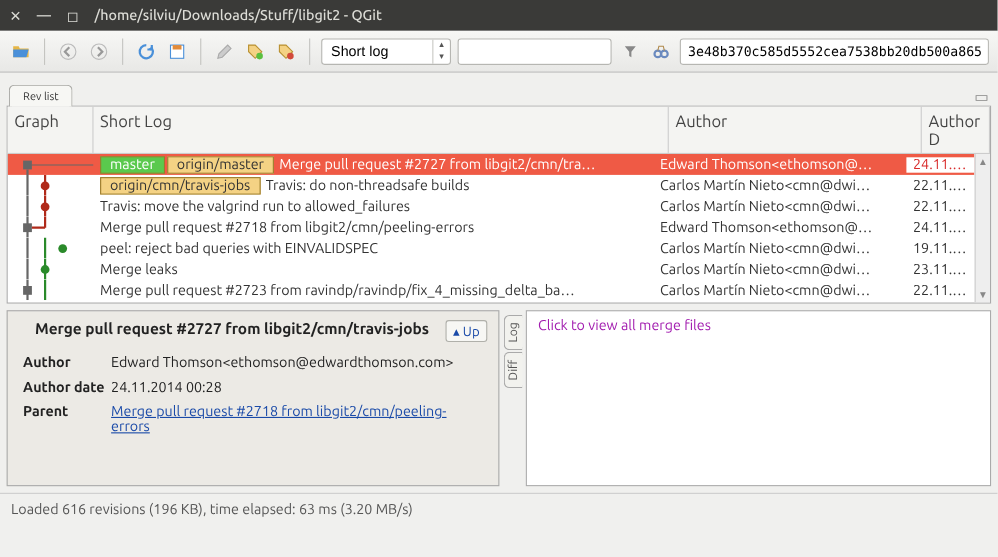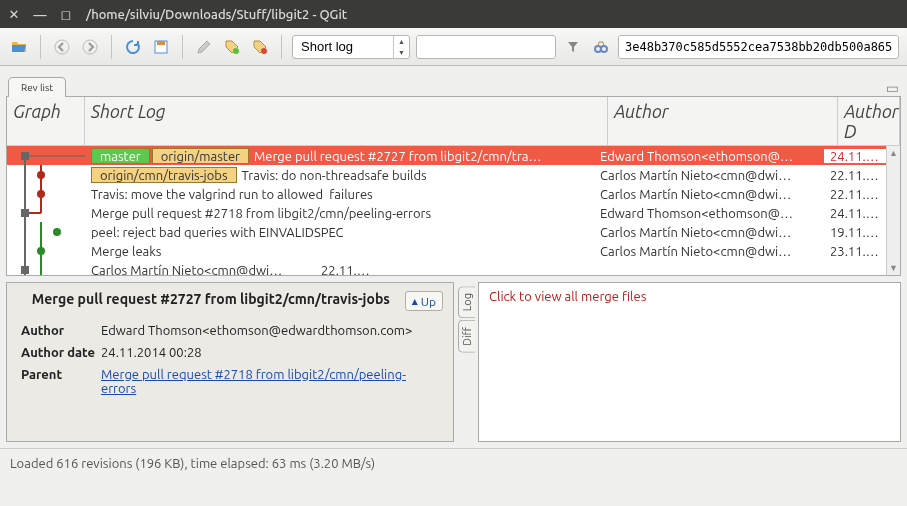--- a/index.html
+++ b/index.html
@@ -22,21 +22,21 @@
   .searchbox input, .hashbox input { border: none; height: 22px; width: 100%; padding: 0 6px; font-size: 12px; outline: none; background: #fff; font-family: monospace; }
   .searchbox, .hashbox { border: 1px solid #b6b6b2; border-radius: 3px; background: #fff; height: 24px; display: flex; align-items: center; overflow: hidden; }
 
   .tabbar { height: 30px; display: flex; align-items: flex-end; padding: 0 8px; gap: 4px; }
   .tab { border: 1px solid #a8a8a4; border-bottom: none; border-radius: 5px 5px 0 0; background: #f7f7f4; padding: 4px 12px; font-size: 10px; position: relative; top: 1px; }
   .tabbar .spacer { flex: 1; }
   .tabicon { font-size: 14px; color: #888; }
 
   .tableholder { border: 1px solid #aaa; margin: 0 6px; background: #fff; height: 180px; display: flex; flex-direction: column; }
   .thead { display: flex; background: #f4f4f2; border-bottom: 1px solid #ccc; }
-  .th { padding: 4px 6px; font-size: 18px; border-right: 1px solid #ccc; color: #444; font-style: italic; }
+  .th { padding: 4px 6px; font-size: 15px; border-right: 1px solid #ccc; color: #444; }
   .w-graph { width: 78px; } .w-log { flex: 1; } .w-auth { width: 230px; } .w-date { width: 62px; }
   .rows { flex: 1; overflow: hidden; }
   .row { display: flex; height: 19px; align-items: center; font-size: 13px; }
   .row.sel { background: #ef5a45; color: #fff; }
   .cell { padding: 0 6px; overflow: hidden; white-space: nowrap; text-overflow: ellipsis; }
   .ref { display: inline-block; border: 1px solid #9a7a2a; padding: 0 8px; font-size: 13px; margin-right: 2px; }
   .ref.local { background: #5ac94d; }
   .ref.remote { background: #f4d284; color: #333; }
   .row.sel .ref.remote { color: #333; }
   .row.sel .cell.date { color: #d82a2a; background: #fff; }
@@ -54,21 +54,21 @@
   .detailtitle { flex:1; font-weight:bold; text-align:center; font-size: 14px; color:#222; }
   .upbtn { border:1px solid #b0b0aa; border-radius:3px; background:#f7f7f4; font-size:12px; padding:2px 6px; color:#1a4aa8; display:flex;align-items:center;gap:3px;}
   .infotable { padding: 4px 14px; font-size: 13px; }
   .infotable .irow { display:flex; padding: 4px 0; }
   .infotable .ilabel { width: 80px; font-weight:bold; color:#222;}
   .infotable .ivalue { flex:1; color:#222; }
   .link { color: #1a4aa8; text-decoration: underline; }
   .midtabs { width: 24px; display:flex; flex-direction:column; align-items:center; padding-top:4px; gap:2px;}
   .midtab { border:1px solid #aaa; border-left:none; writing-mode: vertical-rl; transform: rotate(180deg); font-size:11px; padding:6px 2px; background:#f2f2ee; color:#555; border-radius: 0 5px 5px 0;}
   .filespane { flex:1; border:1px solid #aaa; background:#fff; padding:6px 10px; font-size:13px; }
-  .filespane .hint { color:#b91c1c;margin-top:48px; }
+  .filespane .hint { color:#a21caf;margin-top:48px; }
 
   .statusbar { height: 28px; display:flex; align-items:center; padding:0 10px; font-size: 13px; color:#555; border-top:1px solid #ccc; background:#f0f0ee;}
   .scrollbtn { font-size:9px;color:#888;padding:2px;}
 </style>
 </head>
 <body>
 
 <div class="titlebar">
   <span class="winbtn">✕</span>
   <span class="winbtn">—</span>
@@ -245,20 +245,21 @@
             <div class="cell w-date date">23.11.20</div>
           </div>
           <div class="row">
             <div class="graphcell">
               <svg width="78" height="19">
                 <rect x="14" y="6" width="8" height="8" fill="#666"></rect>
                 <line x1="18" y1="0" x2="18" y2="19" stroke="#666" stroke-width="2"></line>
                 <line x1="34" y1="0" x2="34" y2="19" stroke="#2a8a2a" stroke-width="2"></line>
               </svg>
             </div>
+            <div class="cell w-log"> Merge pull request #2723 from ravindp/ravindp/fix_4_missing_delta_ba…</div>
             <div class="cell w-auth">Carlos Martín Nieto&lt;cmn@dwi…</div>
             <div class="cell w-date date">22.11.20</div>
           </div>
         </div>
     </div>
     <div class="scrollbar-v">
       <span class="scrollbtn">▲</span>
       <span class="scrollbtn">▼</span>
     </div>
   </div>

